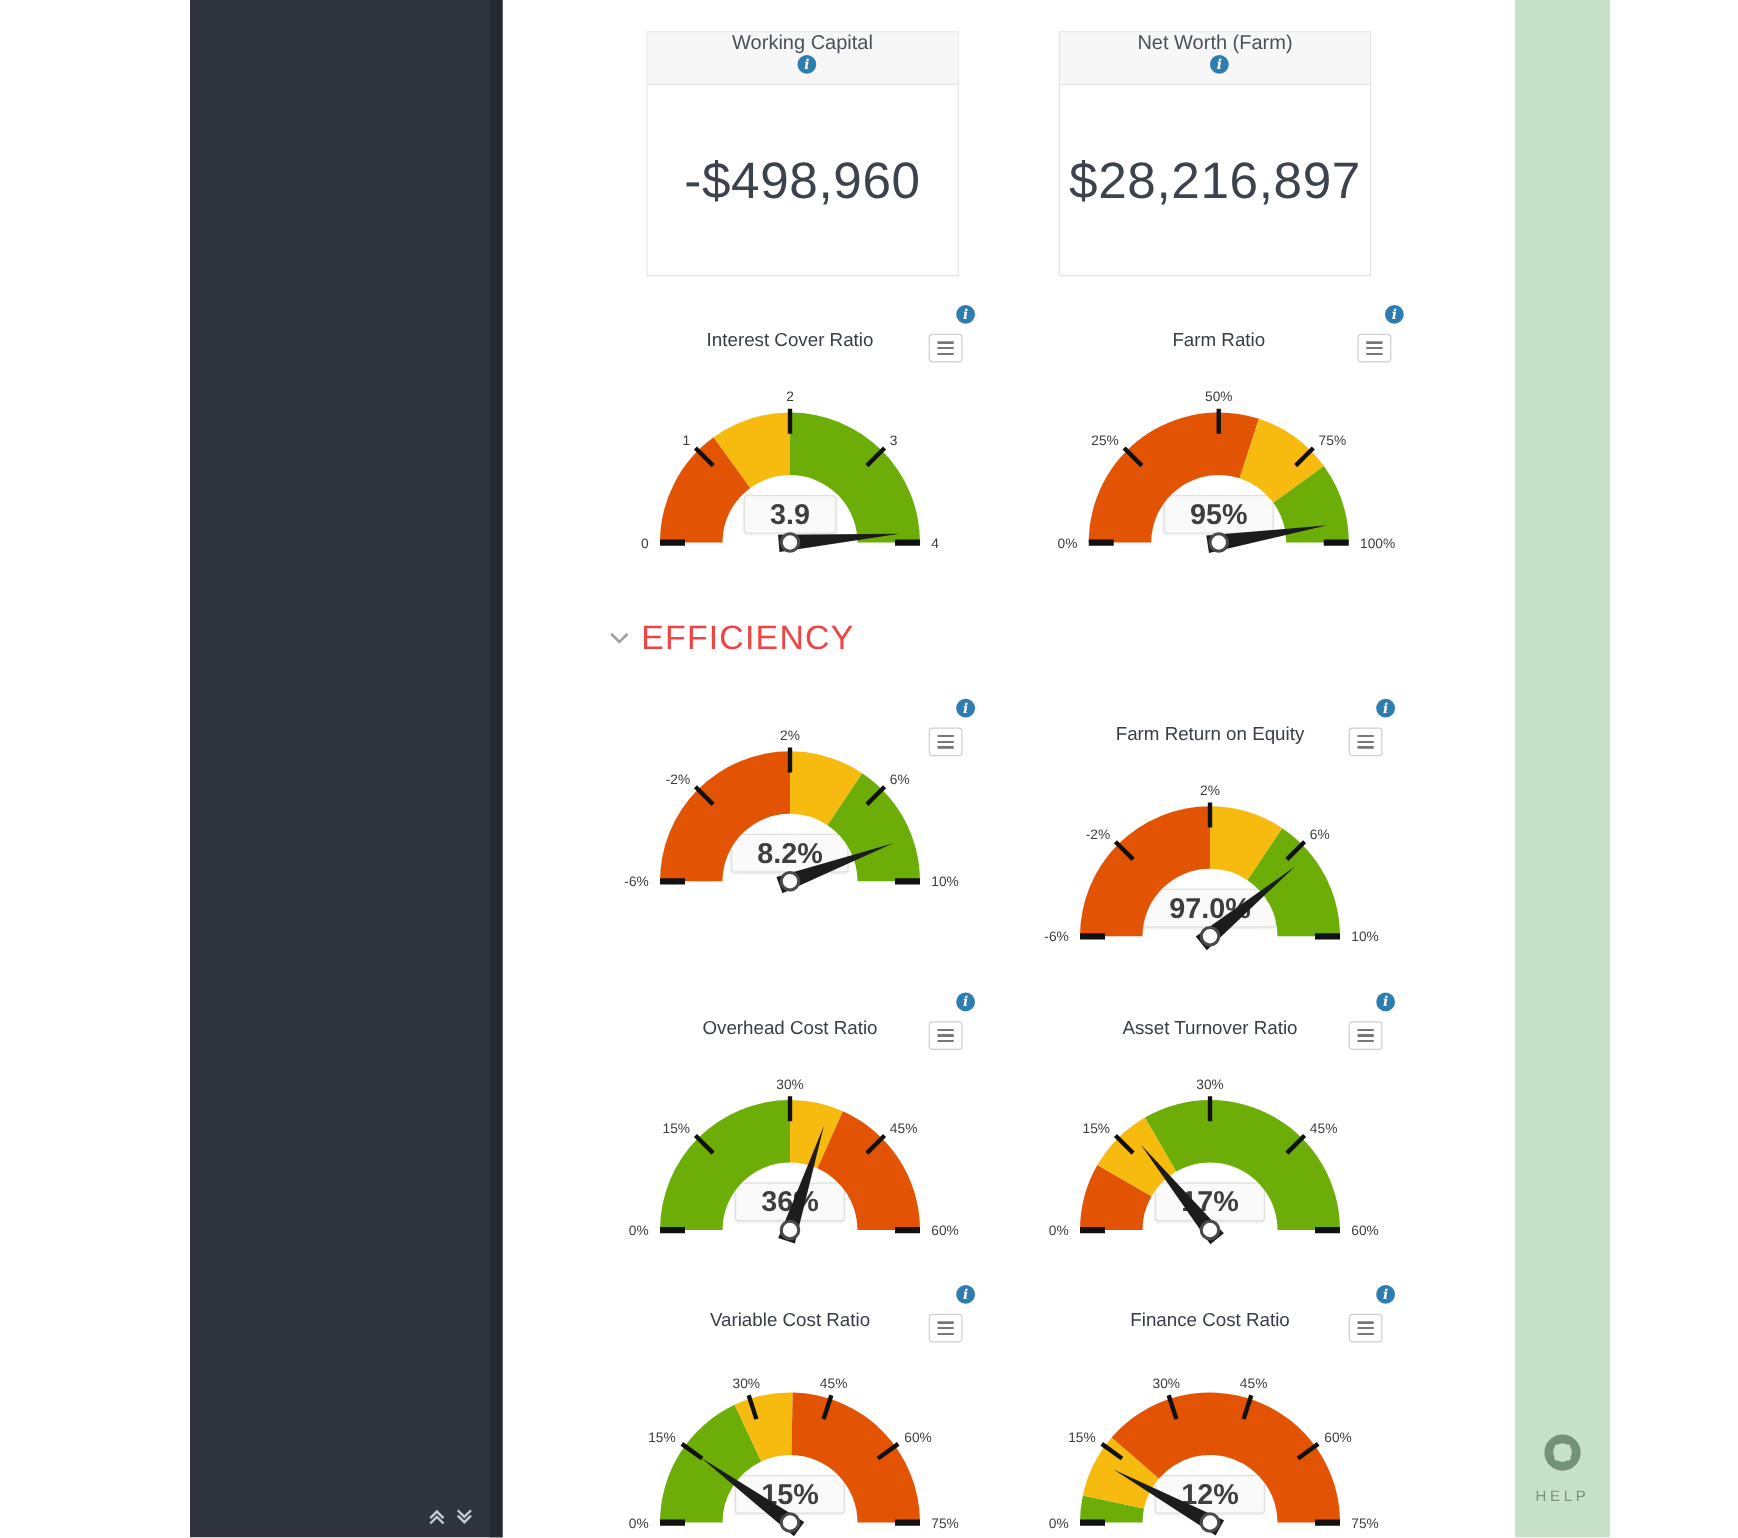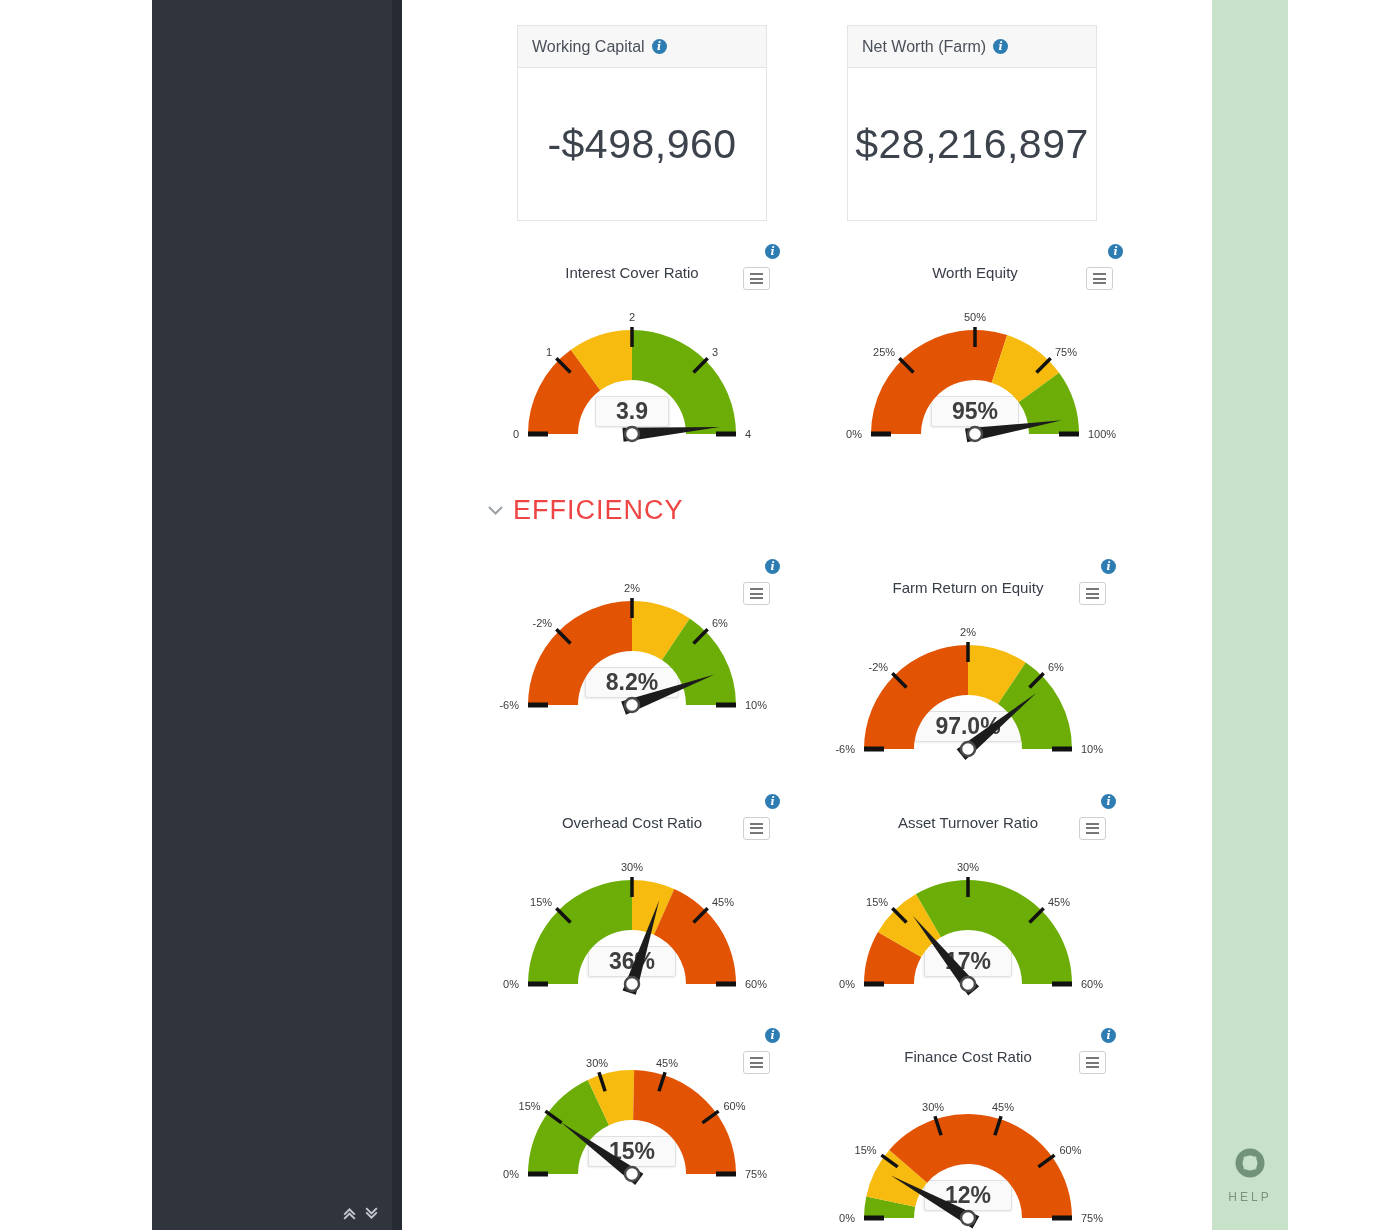--- a/index.html
+++ b/index.html
@@ -15,21 +15,21 @@
 
   
   .help-panel { position:absolute; left:1212px; top:0; width:76px; height:1230px; background:#c8e2c9; }
   .help-box { position:absolute; bottom:26px; left:0; right:0; text-align:center; cursor:pointer; }
   .help-label { margin-top:7px; font-size:12px; letter-spacing:3px; color:#7e9181; }
 
   
   .metric-card { position:absolute; top:25px; width:250px; height:196px; background:#fff;
     border:1px solid #e4e4e4; }
   .card-header { height:42px; background:#f7f7f7; border-bottom:1px solid #e4e4e4;
-    display:flex; align-items:center; padding:0 14px; }
+    display:flex; align-items:center; padding:0 14px;flex-direction:column; }
   .card-title { font-size:16px; color:#4a505a; }
   .card-value { height:152px; display:flex; align-items:center; justify-content:center;
     font-size:41px; color:#3d434c; letter-spacing:0.5px; }
 
   .info-icon { display:inline-flex; align-items:center; justify-content:center;
     width:15px; height:15px; border-radius:50%; background:#2d7db3; color:#fff;
     font-family:"DejaVu Serif", serif; font-weight:bold; font-style:italic; font-size:11px;
     margin-left:7px; cursor:pointer; flex:none; }
 
   
@@ -142,21 +142,21 @@
             <circle cx="150" cy="150" r="7" fill="#fff" stroke="#4a4a4a" stroke-width="2.5"></circle>
           </svg>
     </div>
   </div>
       <div class="gauge-block" style="left: 825px; top: 240px;">
     <span class="info-icon g-info">i</span>
     <button class="menu-btn">
       <span class="menu-lines"></span>
     </button>
     <div class="g-head">
-          <div class="g-title">Worth Equity</div>
+          <div class="g-title">Farm Ratio</div>
         </div>
     <div class="g-body">
       <div class="gauge-value">95%</div>
       <svg class="gauge-svg" width="300" height="170" viewBox="0 0 300 170">
             <path d="M46,150 A104,104 0 0 1 182.13776741499453,51.090122305304035 L166.68691769624715,98.6429481200617 A54,54 0 0 0 96,150 Z" fill="#e25303"></path>
             <path d="M182.13776741499453,51.090122305304035 A104,104 0 0 1 234.13776741499453,88.8703337615828 L193.68691769624718,118.25959637620645 A54,54 0 0 0 166.68691769624715,98.6429481200617 Z" fill="#f6bb0e"></path>
             <path d="M234.13776741499453,88.8703337615828 A104,104 0 0 1 254,150 L204,150 A54,54 0 0 0 193.68691769624718,118.25959637620645 Z" fill="#6cad07"></path>
             <line x1="46" y1="150" x2="66" y2="150" stroke="#111" stroke-width="5"></line>
             <text x="37" y="154" text-anchor="end" font-size="11" fill="#3c3c3c" font-family="Liberation Sans, sans-serif">0%</text>
             <line x1="74.33957441303941" y1="74.33957441303941" x2="88.48171003677038" y2="88.48171003677035" stroke="#111" stroke-width="3.5"></line>
@@ -283,20 +283,23 @@
             <polygon points="-9,-7 88,0 -9,7" fill="#1c1c1c" transform="translate(150,150) rotate(-129)"></polygon>
             <circle cx="150" cy="150" r="7" fill="#fff" stroke="#4a4a4a" stroke-width="2.5"></circle>
           </svg>
     </div>
   </div>
       <div class="gauge-block" style="left: 482px; top: 1024px;">
     <span class="info-icon g-info">i</span>
     <button class="menu-btn">
       <span class="menu-lines"></span>
     </button>
+    <div class="g-head">
+          <div class="g-title">Variable Cost Ratio</div>
+        </div>
     <div class="g-body">
       <div class="gauge-value">15%</div>
       <svg class="gauge-svg" width="300" height="170" viewBox="0 0 300 170">
             <path d="M46,150 A104,104 0 0 1 105.71895367723243,55.897986543533975 L127.00791825548608,101.13933916683496 A54,54 0 0 0 96,150 Z" fill="#6cad07"></path>
             <path d="M105.71895367723243,55.897986543533975 A104,104 0 0 1 152.17801166786913,46.022808918616064 L151.1308906737013,96.01184309235833 A54,54 0 0 0 127.00791825548608,101.13933916683496 Z" fill="#f6bb0e"></path>
             <path d="M152.17801166786913,46.022808918616064 A104,104 0 0 1 254,150 L204,150 A54,54 0 0 0 151.1308906737013,96.01184309235833 Z" fill="#e25303"></path>
             <line x1="46" y1="150" x2="66" y2="150" stroke="#111" stroke-width="5"></line>
             <text x="37" y="154" text-anchor="end" font-size="11" fill="#3c3c3c" font-family="Liberation Sans, sans-serif">0%</text>
             <line x1="63.43518160188063" y1="87.10697800470538" x2="79.61552148937957" y2="98.86268305055484" stroke="#111" stroke-width="3.5"></line>
             <text x="58.58107963563094" y="85.58026649095054" text-anchor="end" font-size="11" fill="#3c3c3c" font-family="Liberation Sans, sans-serif">15%</text>

